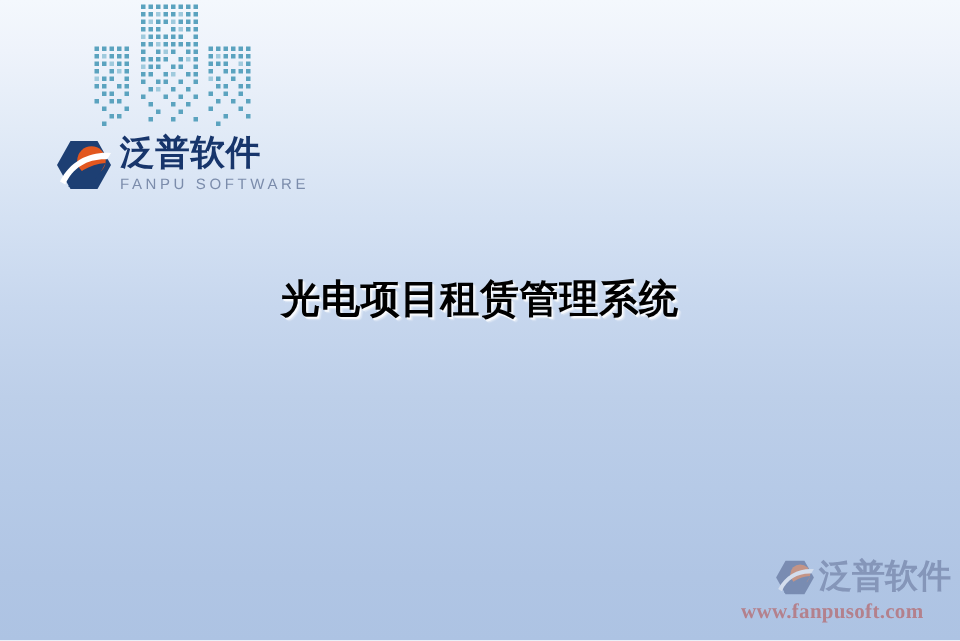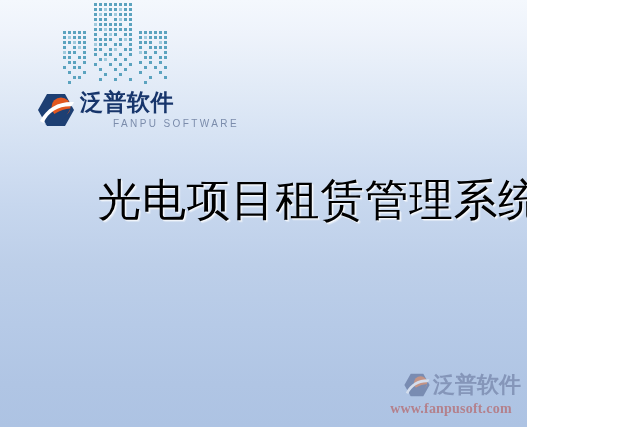--- a/index.html
+++ b/index.html
@@ -8,21 +8,21 @@
   }
   body {
     width: 640px;
     height: 427px;
     overflow: hidden;
     font-family: "Liberation Sans", sans-serif;
   }
 
   #poster {
     position: relative;
-    width: 527px;
+    width: 640px;
     height: 427px;
     background: linear-gradient(to bottom,
         #f4f8fd 0%,
         #eef3fb 8%,
         #e2ebf7 20%,
         #d4e1f3 34%,
         #c7d7ee 48%,
         #bdcfe9 62%,
         #b6cae7 76%,
         #b0c5e4 90%,
@@ -71,33 +71,32 @@
   }
   .brand-en {
     font-family: "Liberation Sans", sans-serif;
     font-size: 10px;
     font-weight: 400;
     color: #7b8cab;
     letter-spacing: 2.4px;
     line-height: 1.5;
     margin-top: 1px;
     white-space: nowrap;
-    margin-left: 33px;
   }
 
   
   #headline {
     position: absolute;
     left: 0;
     top: 176px;
     width: 640px;
     text-align: center;
     font-family: "DejaVu Sans", "Liberation Sans", sans-serif;
-    font-weight: 400;
-    font-size: 44px;
+    font-weight: 700;
+    font-size: 26px;
     line-height: 48px;
     color: #000000;
     letter-spacing: 0.5px;
     text-shadow: 1px 1px 0 rgba(255,255,255,0.75),
                  2px 2px 1px rgba(255,255,255,0.45);
   }
   #headline .hl-line {
     display: block;
     white-space: nowrap;
   }
@@ -130,21 +129,21 @@
     margin-left: 2px;
     line-height: 1;
     white-space: nowrap;
   }
   .wm-url {
     font-family: "Liberation Serif", "DejaVu Serif", serif;
     font-size: 14px;
     font-weight: 700;
     color: #b5737a;
     letter-spacing: 0.2px;
-    text-align: center;
+    text-align: left;
     margin-top: 2px;
     white-space: nowrap;
   }
 </style>
 </head>
 <body>
 
 <div id="poster">
 
   <div id="skyline">

